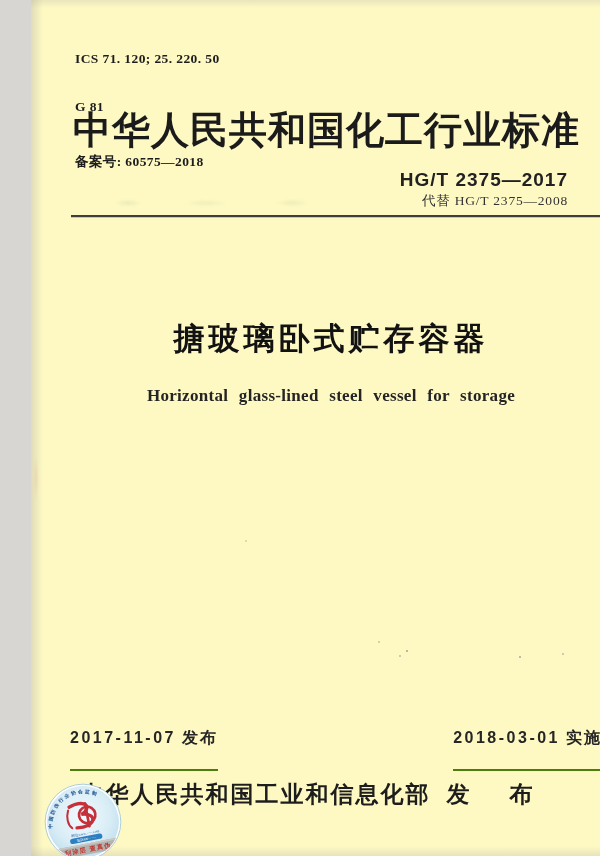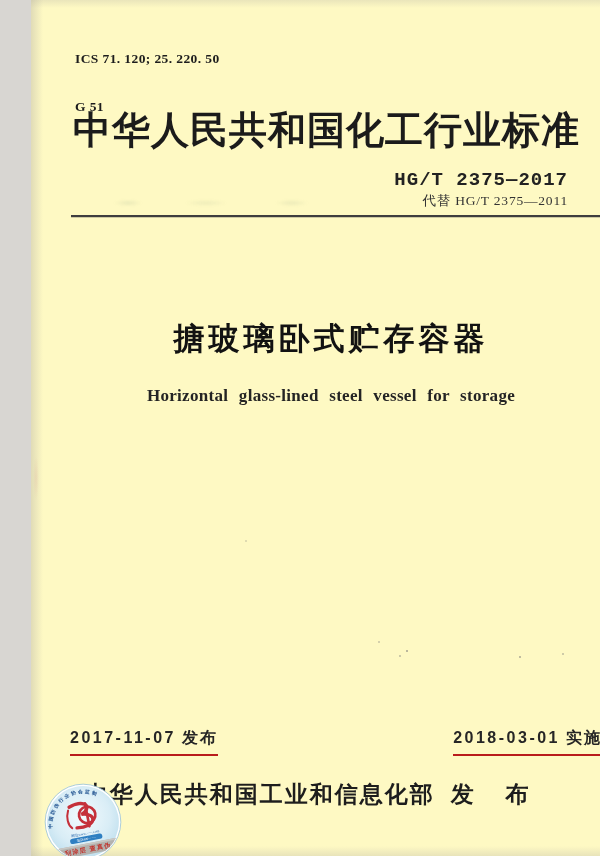--- a/index.html
+++ b/index.html
@@ -32,21 +32,21 @@
   }
 
   .std-title{
     position:absolute;left:42px;top:107px;width:520px;
     font-weight:bold;font-size:38px;line-height:46px;
     letter-spacing:1px;color:#1b1b1b;white-space:nowrap;
   }
 
   .std-number{
     position:absolute;right:63px;top:169px;
-    font-family:Liberation Mono, monospace;
+    font-family:Liberation Sans, sans-serif;
     font-weight:bold;font-size:19px;letter-spacing:1px;color:#222;
     white-space:nowrap;
   }
   .replaces{
     position:absolute;right:63px;top:192px;
     font-size:13.5px;letter-spacing:.8px;color:#333;white-space:nowrap;
   }
   .hrule{
     position:absolute;left:40px;width:532px;top:215px;height:2px;
     background:#3e3e3e;box-shadow:0 1px 0 rgba(62,62,62,.25);
@@ -68,31 +68,31 @@
   }
   .sub-title{
     position:absolute;left:0;right:0;top:386px;text-align:center;
     font-weight:bold;font-size:17px;word-spacing:6px;letter-spacing:.3px;color:#242424;
   }
 
   .date{
     position:absolute;top:728px;
     font-family:"Liberation Sans","DejaVu Sans",sans-serif;
     font-weight:bold;font-size:16px;letter-spacing:2.5px;color:#262626;
-    border-bottom:2px solid #b91c1c;padding-bottom:5px;white-space:nowrap;
+    border-bottom:2px solid #4d7c0f;padding-bottom:20px;white-space:nowrap;
   }
   .date-left{left:39px;}
   .date-right{right:29px;}
   .date .cjk{letter-spacing:2px;margin-left:6px;}
 
   .publisher{
     position:absolute;left:0;right:36px;top:779px;text-align:center;
     font-weight:bold;font-size:23px;letter-spacing:2px;color:#1d1d1d;white-space:nowrap;
   }
-  .publisher .action{margin-left:16px;letter-spacing:13px;}
+  .publisher .action{margin-left:16px;letter-spacing:13px;font-family:Liberation Mono, monospace;}
 
   .stamp{
     position:absolute;left:13px;top:783px;width:78px;height:78px;
     transform:rotate(-11deg);
   }
 
   .speck{position:absolute;border-radius:50%;background:#5c5c66;}
   .smudge-pink{
     position:absolute;left:2px;top:455px;width:6px;height:46px;
     background:radial-gradient(ellipse at center,rgba(214,140,140,.16),transparent 70%);
@@ -104,28 +104,29 @@
 <div id="page">
 
   <div class="edge edge-left"></div>
   <div class="edge edge-right"></div>
   <div class="edge edge-top"></div>
   <div class="edge edge-bottom"></div>
   <div class="smudge-pink"></div>
 
   <div class="ics-block">
     <div>ICS 71. 120; 25. 220. 50</div>
-    <div>G 51</div>
+    <div>G 81</div>
+    <div class="record-line">备案号: 60575—2018</div>
   </div>
 
 
   <div class="std-title">中华人民共和国化工行业标准</div>
 
   <div class="std-number">HG/T 2375—2017</div>
-  <div class="replaces">代替 HG/T 2375—2011</div>
+  <div class="replaces">代替 HG/T 2375—2008</div>
 
   <div class="showthrough"></div>
   <div class="hrule"></div>
 
   <div class="main-title">搪玻璃卧式贮存容器</div>
   <div class="sub-title">Horizontal glass-lined steel vessel for storage</div>
 
   <div class="date date-left">
     <span>2017-11-07</span><span class="cjk">发布</span>
   </div>

